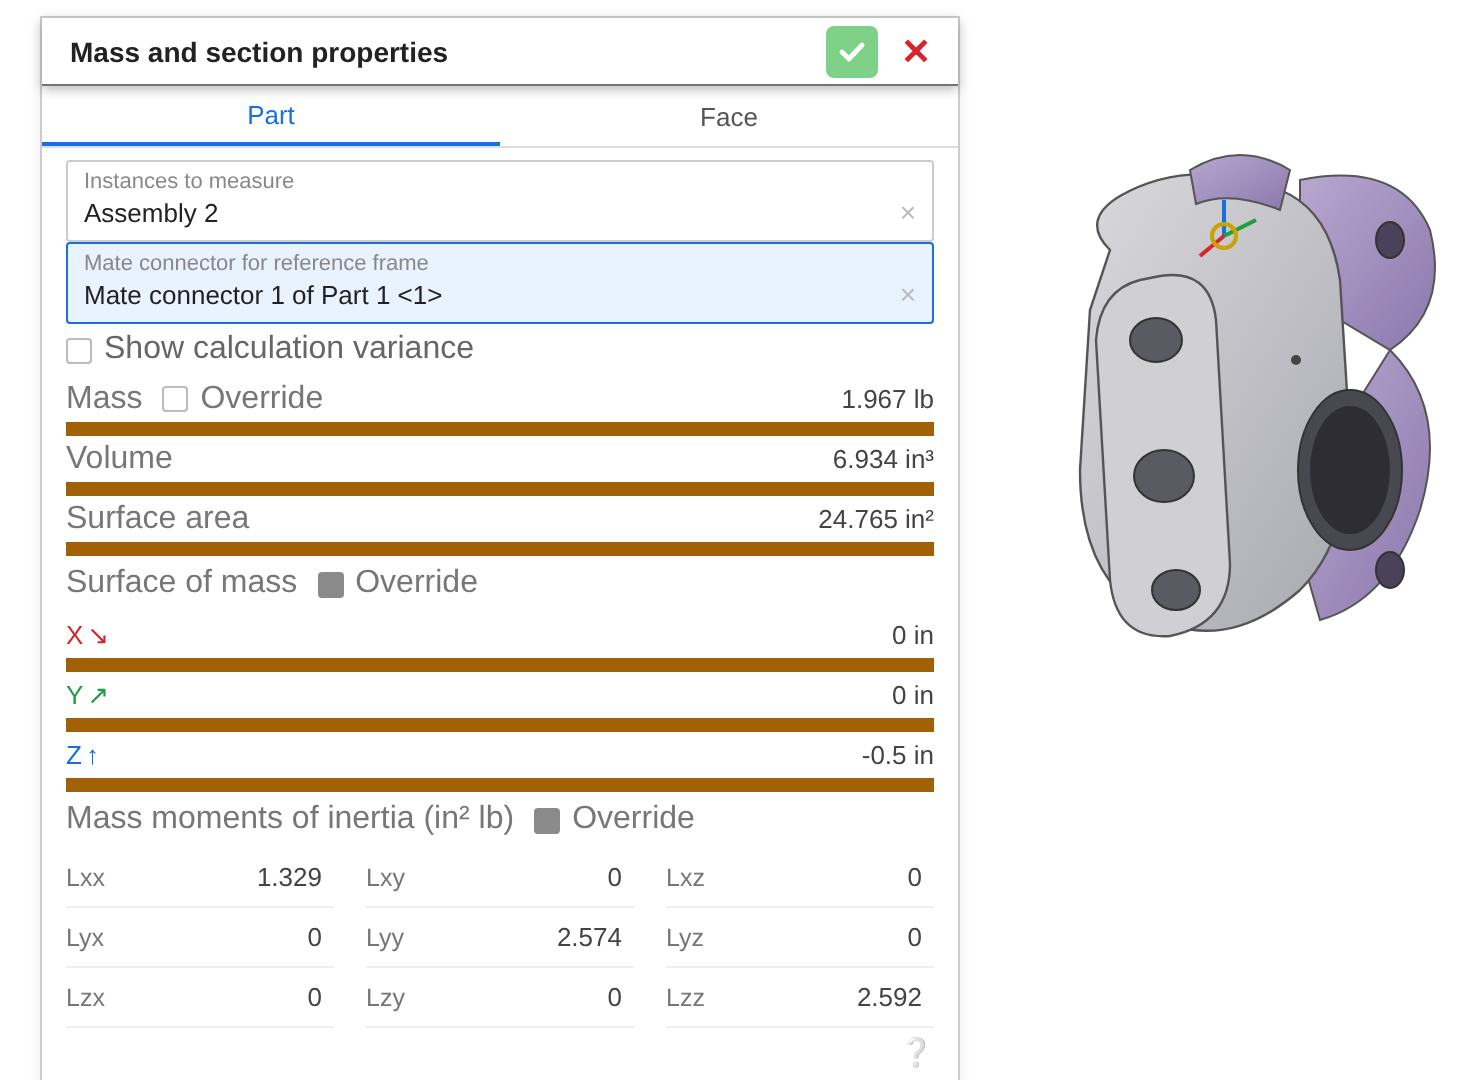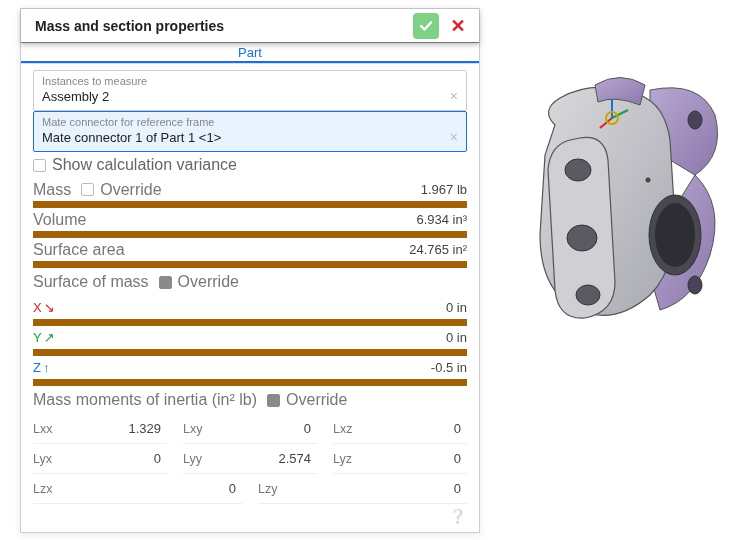--- a/index.html
+++ b/index.html
@@ -4,21 +4,21 @@
 <style>
   * { box-sizing: border-box; }
   body { margin:0; font-family: -apple-system, BlinkMacSystemFont, "Segoe UI", Arial, sans-serif; background:#fff; font-size:13px; color:#333; }
   .stage { position:relative; width:733px; height:540px; }
   .dialog { position:absolute; left:20px; top:8px; width:460px; border:1px solid #ccc; background:#fff; box-shadow:0 2px 8px rgba(0,0,0,0.08); }
   .dlg-header { display:flex; align-items:center; height:34px; padding:0 8px 0 14px; border-bottom:1px solid #737373; box-shadow:0 2px 5px rgba(0,0,0,0.25);}
   .dlg-title { flex:1; font-weight:600; font-size:14px; color:#222; }
   .btn-ok { width:26px; height:26px; border-radius:4px; background:#7ed186; color:#fff; display:flex; align-items:center; justify-content:center; margin-right:6px; cursor:pointer;}
   .btn-x { width:26px; height:26px; display:flex; align-items:center; justify-content:center; color:#d9242b; font-size:18px; font-weight:900; cursor:pointer;}
   .tabs { display:flex; border-bottom:1px solid #ddd; }
-  .tab { flex:1; height:20px; display:flex; align-items:center; justify-content:center; font-size:13px; color:#555; cursor:pointer;}
+  .tab { flex:1; height:30px; display:flex; align-items:center; justify-content:center; font-size:13px; color:#555; cursor:pointer;}
   .tab.active { color:#1a6fe0; border-bottom:2px solid #1a6fe0; font-weight:500;}
   .body { padding:6px 12px 8px 12px; }
   .field-box { border:1px solid #ccc; border-radius:2px; padding:4px 8px 6px 8px; margin-bottom:0; background:#fff; position:relative;}
   .field-box.selected { border:1px solid #1a6fe0; background:#e9f2ff;}
   .field-lbl { font-size:11px; color:#888; }
   .field-val { font-size:13px; color:#222; padding-top:2px;}
   .field-x { position:absolute; right:8px; bottom:6px; color:#bbb; font-size:14px; cursor:pointer;}
   .row { display:flex; align-items:center; height:30px; border-bottom:7px solid #a16207; }
   .row.noborder { border-bottom:none;}
   .lbl { flex:0 0 auto; color:#777; font-size:16px; }
@@ -50,20 +50,21 @@
             <path d="M2 7 L5.5 10.5 L12 3.5" stroke="#fff" stroke-width="2.4" fill="none" stroke-linecap="round" stroke-linejoin="round"></path>
           </svg>
       </div>
       <div class="btn-x">
         <span>✕</span>
       </div>
     </div>
 
     <div class="tabs">
       <div class="tab active">Part</div>
+      <div class="tab">Face</div>
     </div>
 
     <div class="body">
       <div class="field-box">
         <div class="field-lbl">Instances to measure</div>
         <div class="field-val">Assembly 2</div>
         <div class="field-x">×</div>
       </div>
 
       <div class="field-box selected">
@@ -160,20 +161,24 @@
           </div>
       </div>
       <div class="inertia">
         <div class="icol">
             <span class="ilbl">Lzx</span>
             <span class="ival">0</span>
           </div>
         <div class="icol">
             <span class="ilbl">Lzy</span>
             <span class="ival">0</span>
+          </div>
+        <div class="icol">
+            <span class="ilbl">Lzz</span>
+            <span class="ival">2.592</span>
           </div>
       </div>
 
       <div class="help">
         <span>❔</span>
       </div>
     </div>
   </div>
 
   <div class="viewport">

